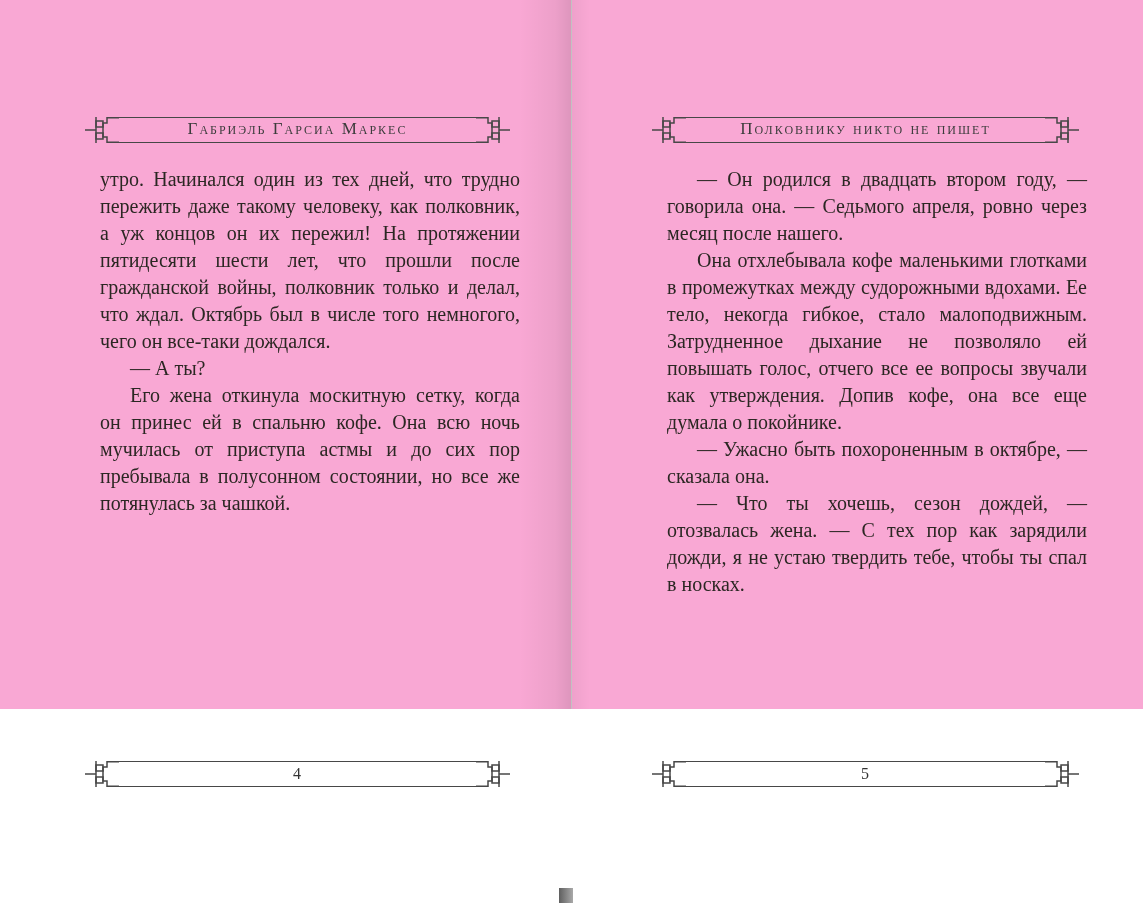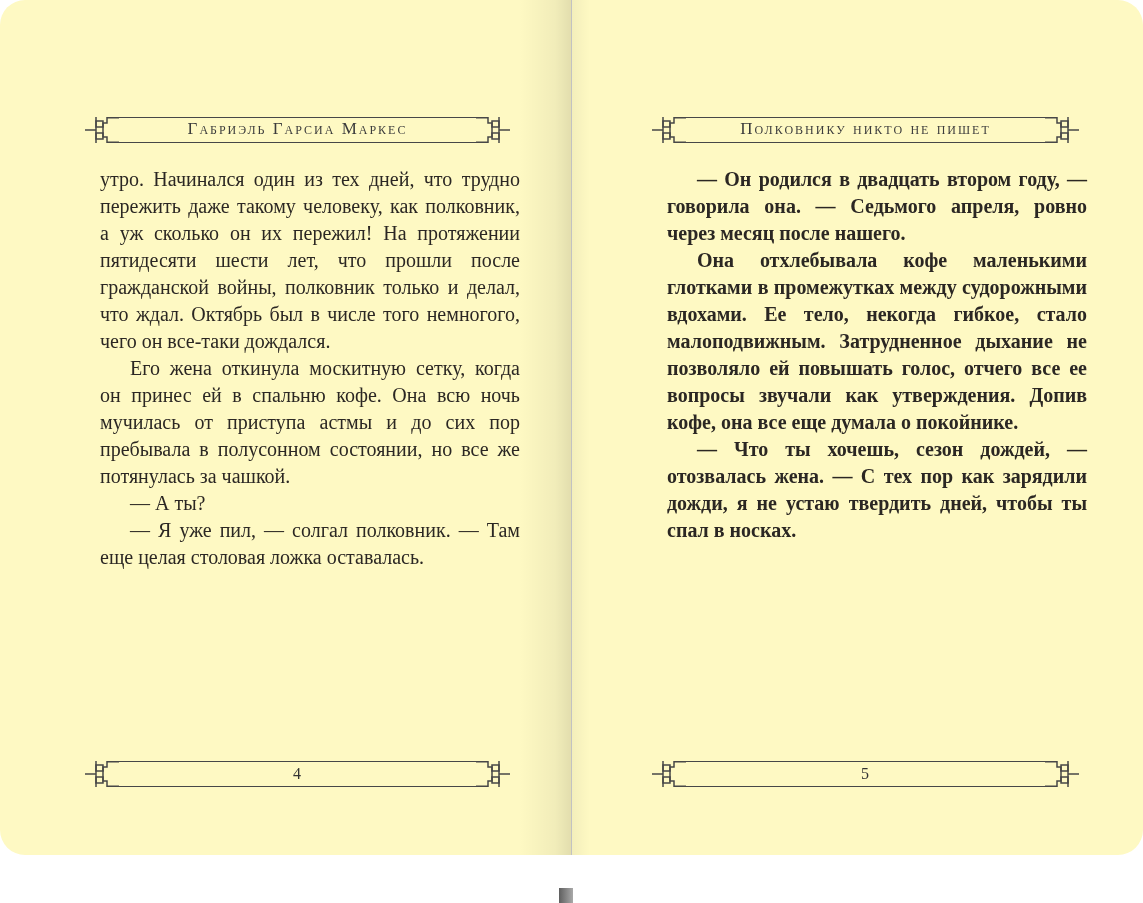--- a/index.html
+++ b/index.html
@@ -7,23 +7,22 @@
     padding: 0;
     background: #ffffff;
     width: 1143px;
     height: 903px;
     overflow: hidden;
     font-family: "Liberation Serif", "DejaVu Serif", serif;
   }
   .spread {
     position: relative;
     width: 1143px;
-    height: 855px;
-    background: #fef9c3;
-    border-radius: 25px;
+    height: 709px;
+    background: #f9a8d4;
   }
   .page {
     position: absolute;
     top: 0;
     width: 571px;
     height: 903px;
   }
   .page-left  { left: 0; }
   .page-right { left: 572px; margin-left: 22px; }
 
@@ -73,21 +72,21 @@
   .body-text p {
     margin: 0;
     text-indent: 30px;
   }
   .body-text p.no-indent { text-indent: 0; }
 
   
   .page-left  .orn-bar   { left: 85px;  width: 425px; }
   .page-left  .body-text { left: 100px; }
   .page-right .orn-bar   { left: 58px;  width: 427px; }
-  .page-right .body-text { left: 73px; font-weight: bold; }
+  .page-right .body-text { left: 73px; }
   .orn-bar.head { top: 108px; }
   .orn-bar.foot { top: 752px; }
 
   
   .spine-shadow-left {
     position: absolute;
     left: 519px; top: 0;
     width: 52px; height: 100%;
     background: linear-gradient(to right, rgba(0,0,0,0) 0%, rgba(0,0,0,0.05) 70%, rgba(0,0,0,0.11) 100%);
     pointer-events: none;
@@ -139,27 +138,26 @@
           <line x1="11" y1="9" x2="11" y2="35"></line>
           <rect x="11" y="13" width="7" height="6"></rect>
           <rect x="11" y="25" width="7" height="6"></rect>
           <path d="M34 9.75 H22 V15 H18 V29 H22 V34.25 H34"></path>
         </g>
       </svg>
     </div>
 
     <div class="body-text">
 
-        <p class="no-indent">утро. Начинался один из тех дней, что трудно пережить даже такому человеку, как полковник, а уж сколько он их пережил! На протяжении пятидесяти шести лет, что прошли после гражданской войны, полковник только и делал, что ждал. Октябрь был в числе того немногого, чего он все-таки дождался.</p>
+        <p class="no-indent">утро. Начинался один из тех дней, что трудно пережить даже такому человеку, как полковник, а уж концов он их пережил! На протяжении пятидесяти шести лет, что прошли после гражданской войны, полковник только и делал, что ждал. Октябрь был в числе того немногого, чего он все-таки дождался.</p>
+
+        <p>— А ты?</p>
 
         <p>Его жена откинула москитную сетку, когда он принес ей в спальню кофе. Она всю ночь мучилась от приступа астмы и до сих пор пребывала в полусонном состоянии, но все же потянулась за чашкой.</p>
 
-        <p>— А ты?</p>
-
-        <p>— Я уже пил, — солгал полковник. — Там еще целая столовая ложка оставалась.</p>
 
       </div>
 
     <div class="orn-bar foot">
       <svg class="orn-end" viewBox="0 0 34 44" xmlns="http://www.w3.org/2000/svg">
         <g fill="none" stroke="#474747" stroke-width="1.5">
           <line x1="0" y1="22" x2="11" y2="22"></line>
           <line x1="11" y1="9" x2="11" y2="35"></line>
           <rect x="11" y="13" width="7" height="6"></rect>
           <rect x="11" y="25" width="7" height="6"></rect>
@@ -206,24 +204,25 @@
         </g>
       </svg>
     </div>
 
     <div class="body-text">
 
         <p>— Он родился в двадцать втором году, — говорила она. — Седьмого апреля, ровно через месяц после нашего.</p>
 
         <p>Она отхлебывала кофе маленькими глотками в промежутках между судорожными вдохами. Ее тело, некогда гибкое, стало малоподвижным. Затрудненное дыхание не позволяло ей повышать голос, отчего все ее вопросы звучали как утверждения. Допив кофе, она все еще думала о покойнике.</p>
 
-
-
-
-        <p>— Что ты хочешь, сезон дождей, — отозвалась жена. — С тех пор как зарядили дожди, я не устаю твердить дней, чтобы ты спал в носках.</p>
+        <p>— Ужасно быть похороненным в октябре, — сказала она.</p>
+
+
+
+        <p>— Что ты хочешь, сезон дождей, — отозвалась жена. — С тех пор как зарядили дожди, я не устаю твердить тебе, чтобы ты спал в носках.</p>
       </div>
 
     <div class="orn-bar foot">
       <svg class="orn-end" viewBox="0 0 34 44" xmlns="http://www.w3.org/2000/svg">
         <g fill="none" stroke="#474747" stroke-width="1.5">
           <line x1="0" y1="22" x2="11" y2="22"></line>
           <line x1="11" y1="9" x2="11" y2="35"></line>
           <rect x="11" y="13" width="7" height="6"></rect>
           <rect x="11" y="25" width="7" height="6"></rect>
           <path d="M34 9.75 H22 V15 H18 V29 H22 V34.25 H34"></path>

